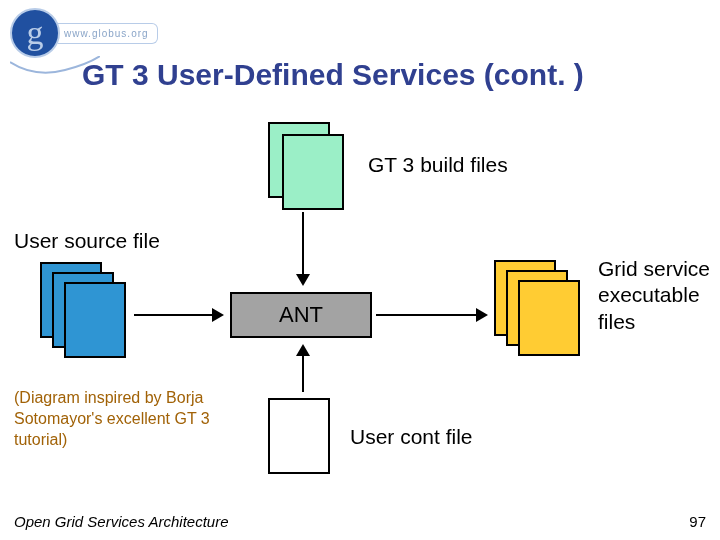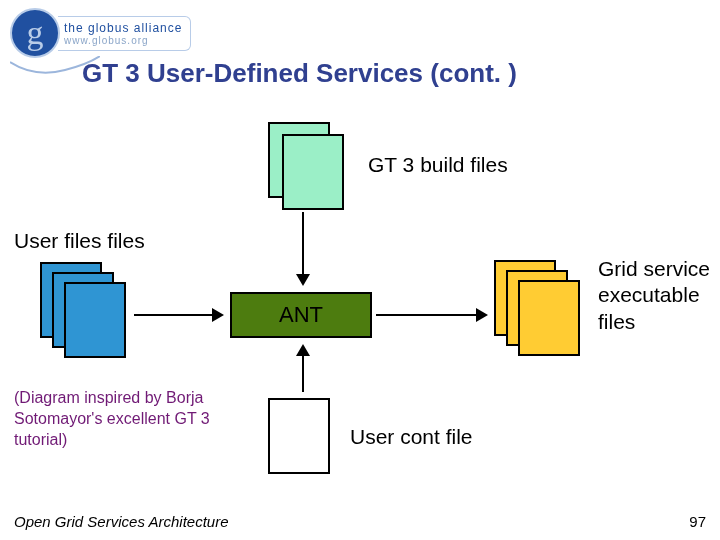--- a/index.html
+++ b/index.html
@@ -54,21 +54,21 @@
     top: 48px;
     left: 0;
     width: 90px;
     height: 28px;
   }
 
   .title {
     position: absolute;
     top: 58px;
     left: 82px;
-    font-size: 26px;
+    font-size: 30px;
     color: #304090;
     font-family: Verdana, sans-serif;
   }
 
   .footer-left {
     position: absolute;
     bottom: 10px;
     left: 14px;
     font-size: 15px;
     font-family: Arial, sans-serif;
@@ -97,78 +97,77 @@
     position: absolute;
   }
   .sheet {
     position: absolute;
     border: 2px solid #000;
   }
 
   .ant-box {
     position: absolute;
     border: 2px solid #000;
-    background: #4d7c0f;
+    background: #a3a3a3;
     text-align: center;
     font-size: 22px;
     line-height: 1;
     display: flex;
     align-items: center;
     justify-content: center;
   }
 
   .label {
     position: absolute;
     font-size: 21px;
     color: #000;
     line-height: 1.25;
   }
 
   .attribution {
     position: absolute;
     font-size: 16px;
-    color: #701a75;
+    color: #a16207;
     line-height: 1.3;
   }
 
   .arrow { position: absolute; }
   .arrow .shaft-h { position: absolute; height: 2px; background: #000; }
   .arrow .shaft-v { position: absolute; width: 2px; background: #000; }
   .arrow-head { position: absolute; width: 0; height: 0; }
   .head-right { border-top: 7px solid transparent; border-bottom: 7px solid transparent; border-left: 12px solid #000; }
   .head-down  { border-left: 7px solid transparent; border-right: 7px solid transparent; border-top: 12px solid #000; }
   .head-up    { border-left: 7px solid transparent; border-right: 7px solid transparent; border-bottom: 12px solid #000; }
 </style>
 </head>
 <body>
 
 <div class="logo">
   <div class="logo-circle">
     <span>g</span>
   </div>
   <div class="logo-text">
-    <span class="logo-line1">the globus alliance</span>
     <span class="logo-line2">www.globus.org</span>
   </div>
   <svg class="logo-swoosh" viewBox="0 0 90 28">
     <path d="M0 6 Q 25 22 55 14 Q 78 8 90 0" fill="none" stroke="#9cb6dc" stroke-width="2"></path>
   </svg>
 </div>
 
 <h1 class="title">GT 3 User-Defined Services (cont. )</h1>
 
 <div class="canvas">
 
   <div class="stack" style="left:268px; top:22px; width:80px; height:88px;">
     <div class="sheet" style="left:0; top:0; width:62px; height:76px; background:#9befc7;"></div>
     <div class="sheet" style="left:14px; top:12px; width:62px; height:76px; background:#9befc7;"></div>
   </div>
   <div class="label" style="left:368px; top:52px;">GT 3 build files</div>
 
-  <div class="label" style="left:14px; top:128px;">User files files</div>
+  <div class="label" style="left:14px; top:128px;">User source file</div>
   <div class="stack" style="left:40px; top:162px; width:92px; height:96px;">
     <div class="sheet" style="left:0;  top:0;  width:62px; height:76px; background:#2f95d3;"></div>
     <div class="sheet" style="left:12px; top:10px; width:62px; height:76px; background:#2f95d3;"></div>
     <div class="sheet" style="left:24px; top:20px; width:62px; height:76px; background:#2f95d3;"></div>
   </div>
 
   <div class="ant-box" style="left:230px; top:192px; width:142px; height:46px;">
     <span>ANT</span>
   </div>
 

